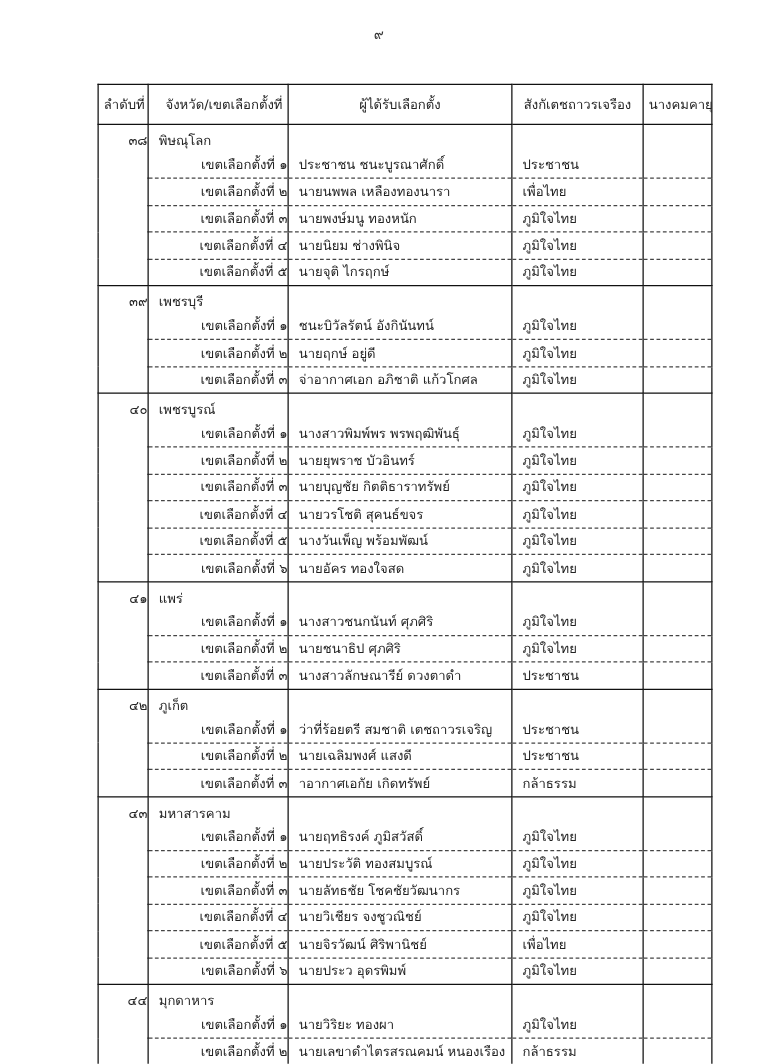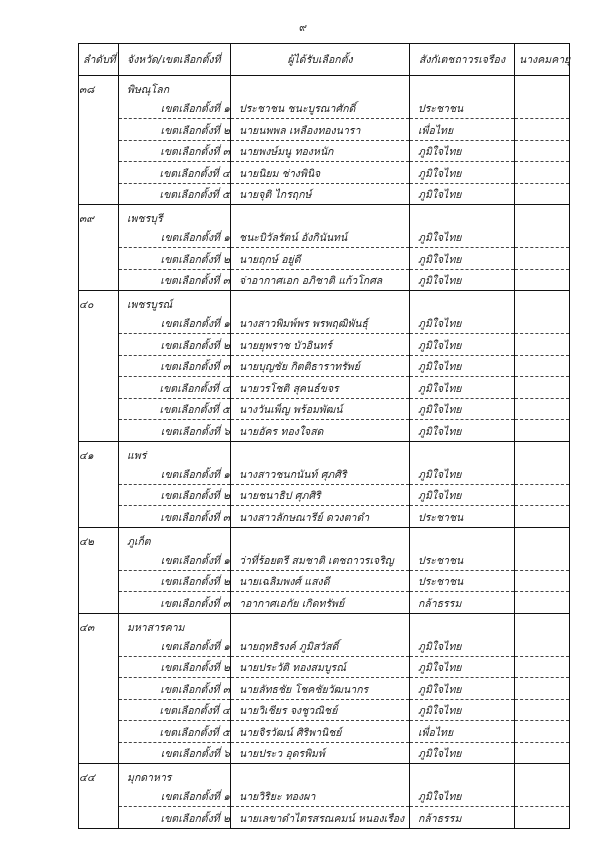--- a/index.html
+++ b/index.html
@@ -20,50 +20,49 @@
       top: 18px;
       left: 0;
       width: 606px;
       text-align: center;
       font-size: 11px;
       color: #333;
     }
     table.results {
       position: absolute;
       left: 78px;
-      top: 43px;
+      top: 67px;
       width: 491px;
       border-collapse: collapse;
       table-layout: fixed;
       font-size: 10.5px;
-      font-style: italic;
     }
     table.results th {
       height: 31px;
       font-weight: normal;
       border: 1.5px solid #111;
       padding: 0 4px;
       text-align: center;
       white-space: nowrap;
       font-size: 10.5px;
     }
-    table.results th.col-district { text-align: left; padding-left: 8px; }
+    table.results th.col-district { text-align: right; padding-left: 8px; }
     table.results td {
       padding: 0 0 0 8px;
       height: 20.5px;
       vertical-align: bottom;
       white-space: nowrap;
       overflow: hidden;
       border-left: 1.5px solid #111;
       border-right: 1.5px solid #111;
       border-bottom: 1px dashed #444;
       line-height: 20px;
     }
     table.results td.num {
-      text-align: left;
+      text-align: right;
       vertical-align: top;
       padding: 6px 0 0 0;
       border-bottom: 1.5px solid #111;
       line-height: 14px;
     }
     table.results tr.group-last td {
       border-bottom: 1.5px solid #111;
     }
     table.results tr.first-row td {
       height: 42px;

